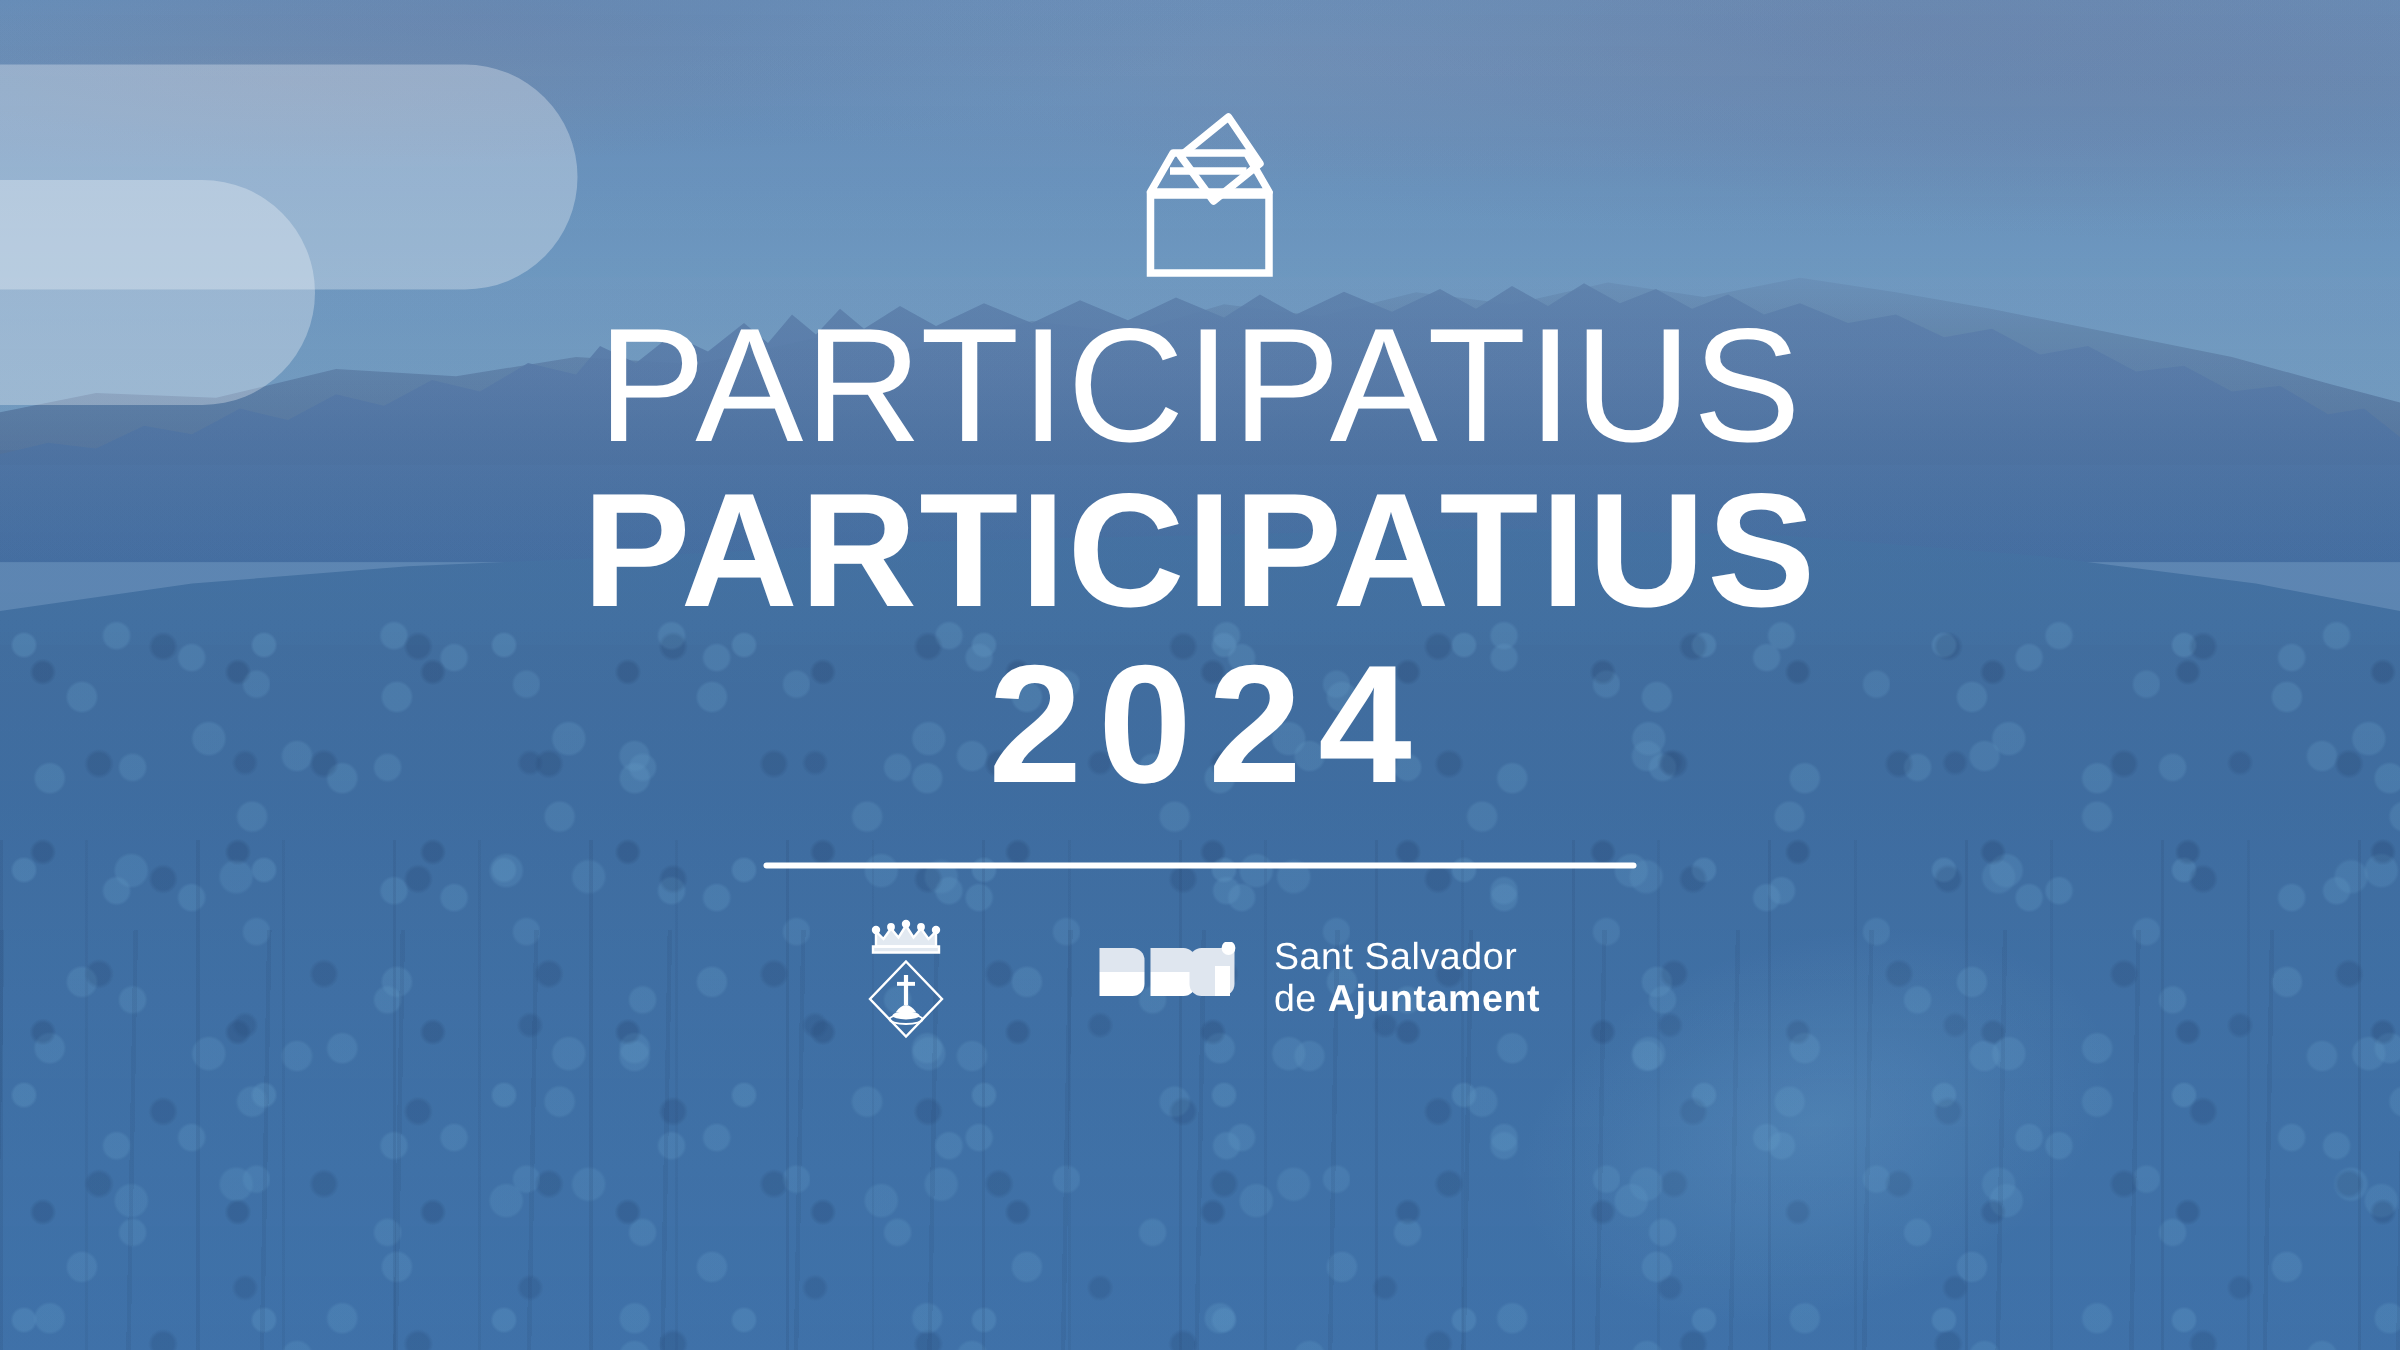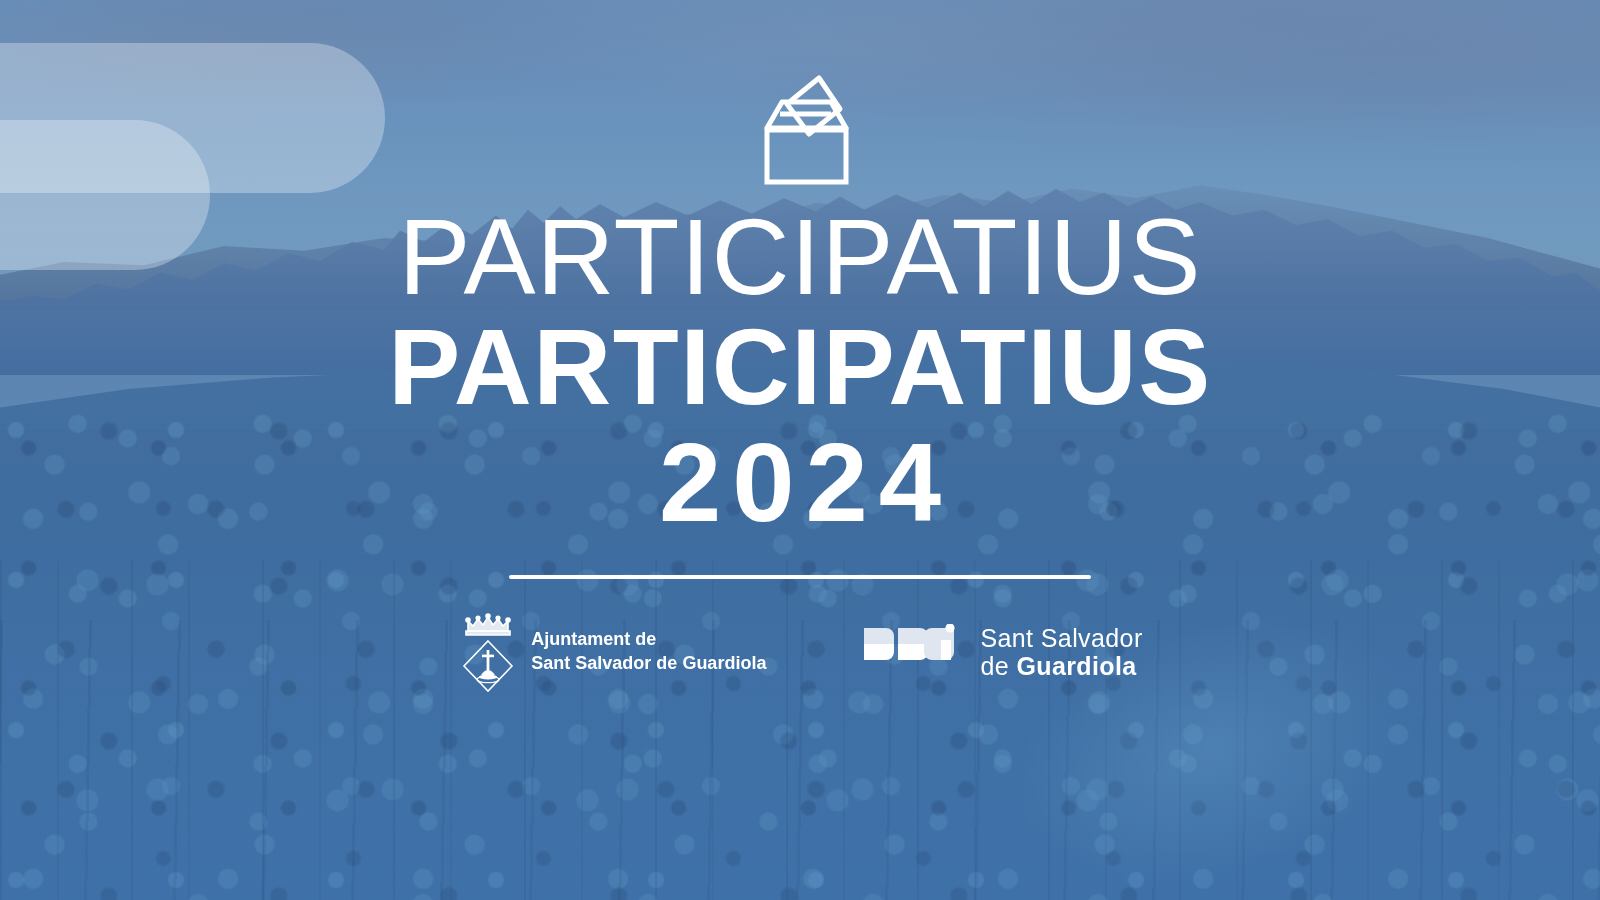--- a/index.html
+++ b/index.html
@@ -158,21 +158,21 @@
   }
 
   
   .logos{
     margin-top:32px;display:flex;align-items:center;justify-content:center;gap:96px;
   }
   .logo-aj{display:flex;align-items:center;gap:12px;}
   .aj-crest{width:62px;height:82px;display:block;}
   .aj-text{color:#fff;font-weight:700;font-size:18px;line-height:1.32;white-space:nowrap;}
 
-  .logo-ssg{display:flex;align-items:flex-start;gap:14px;}
+  .logo-ssg{display:flex;align-items:center;gap:14px;}
   .ssg-mark{width:104px;height:48px;display:block;}
   .ssg-text{color:#fff;line-height:1.12;white-space:nowrap;}
   .ssg-l1{font-size:25px;font-weight:300;letter-spacing:.4px;}
   .ssg-l2{font-size:25px;font-weight:300;letter-spacing:.4px;}
   .ssg-l2 b{font-weight:700;}
 </style>
 </head>
 <body>
 
 <div id="poster">
@@ -235,40 +235,36 @@
           </g>
 
           <g fill="#ffffff">
             <rect x="29.6" y="39" width="2.8" height="20"></rect>
             <rect x="25" y="43.6" width="12" height="2.6"></rect>
             <path d="M24 64 q7 -10 14 0 z"></path>
             <ellipse cx="31" cy="66" rx="9" ry="2.6"></ellipse>
           </g>
           <ellipse cx="31" cy="68.5" rx="11" ry="3.2" fill="none" stroke="#ffffff" stroke-width="1.3"></ellipse>
         </svg>
-        <div class="aj-text">
-          <div>Ajuntament de</div>
-          <div>Sant Salvador de Guardiola</div>
-        </div>
       </div>
 
       <div class="logo-ssg">
         <svg class="ssg-mark" viewBox="0 0 104 48">
 
           <path d="M2 4 h22 a8 8 0 0 1 8 8 v8 h-30 z" fill="#dfe6ef"></path>
           <path d="M2 20 h30 v8 a8 8 0 0 1 -8 8 h-22 z" fill="#ffffff"></path>
 
           <path d="M36 4 h22 a8 8 0 0 1 8 8 v8 h-30 z" fill="#dfe6ef"></path>
           <path d="M36 20 h30 v8 a8 8 0 0 1 -8 8 h-22 z" fill="#ffffff"></path>
 
           <path d="M70 4 h22 a0 0 0 0 1 0 0 v24 a8 8 0 0 1 -8 8 h-14 a8 8 0 0 1 -8 -8 v-16 a8 8 0 0 1 8 -8 z" fill="#dfe6ef"></path>
           <rect x="79" y="16" width="10" height="20" fill="#ffffff"></rect>
           <circle cx="88" cy="4" r="4.6" fill="#ffffff"></circle>
         </svg>
         <div class="ssg-text">
           <div class="ssg-l1">Sant Salvador</div>
-          <div class="ssg-l2"><span>de </span><b>Guardiola</b></div>
+          <div class="ssg-l2"><span>de </span><b>Ajuntament</b></div>
         </div>
       </div>
 
     </div>
   </div>
 </div>
 
 </body></html>

